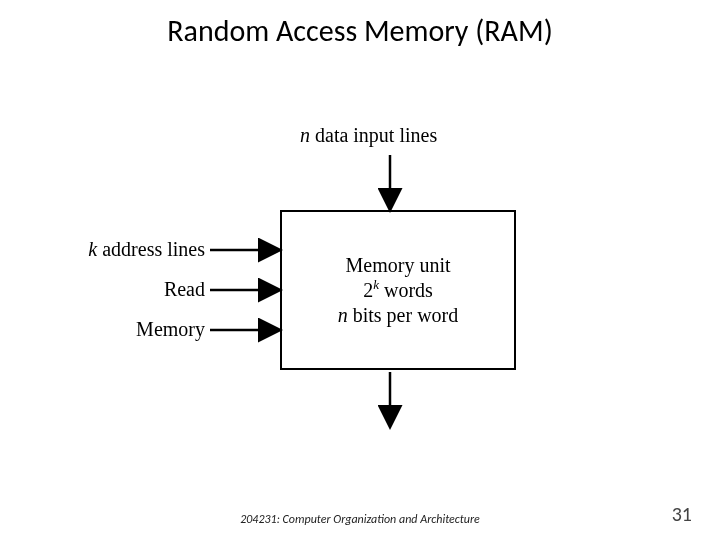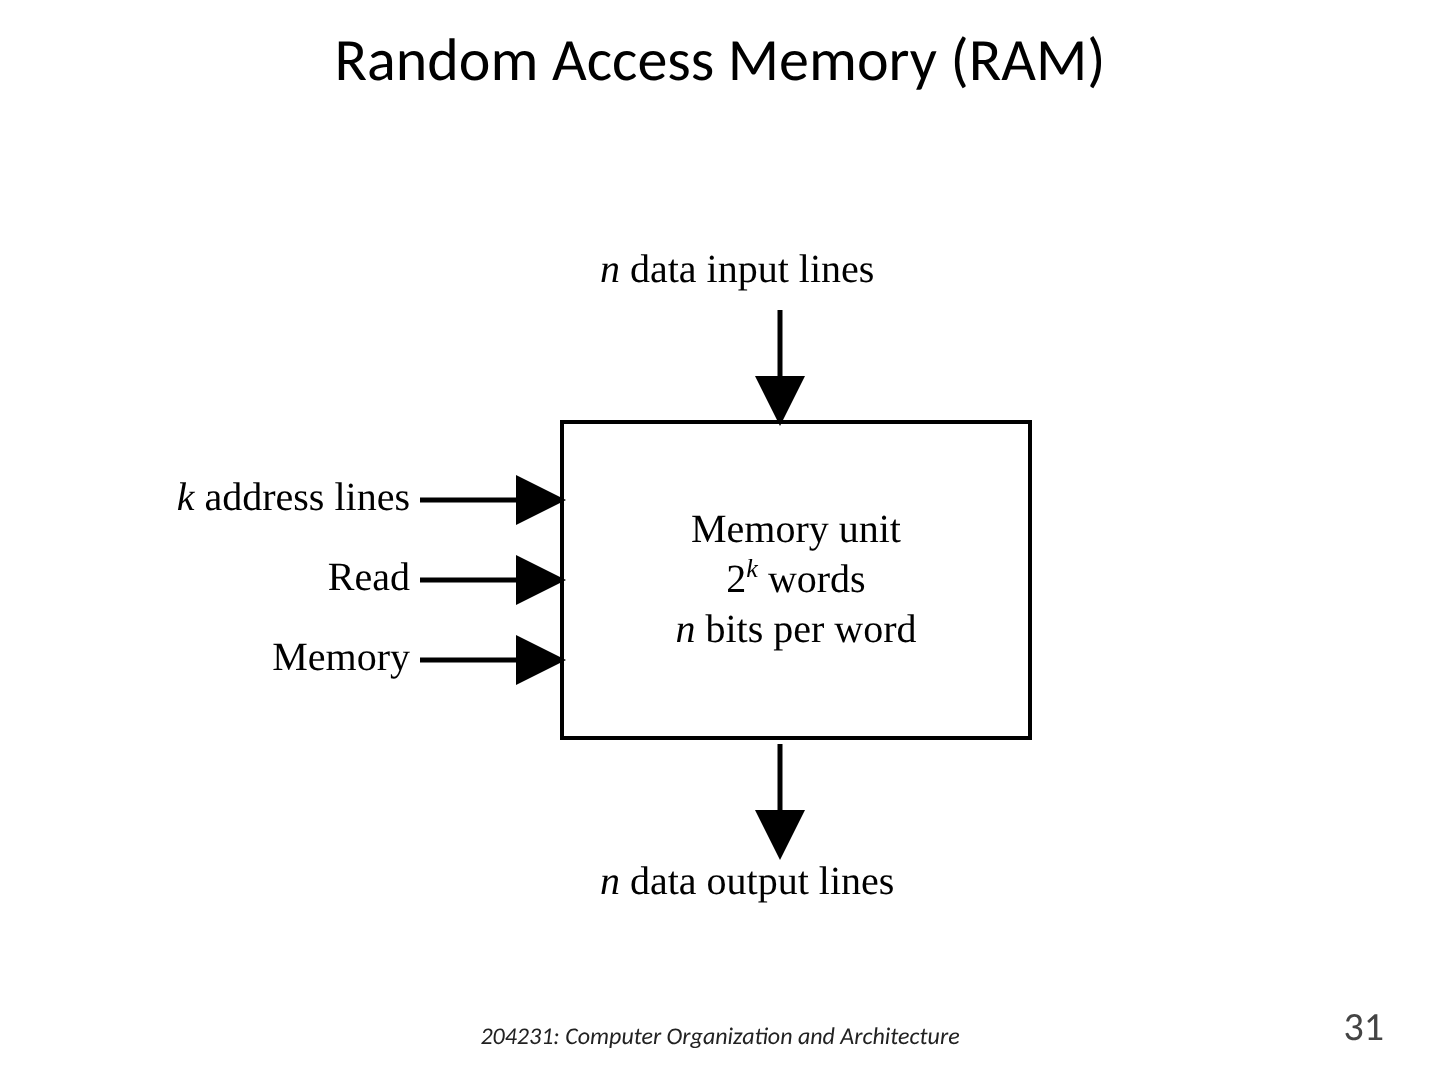--- a/index.html
+++ b/index.html
@@ -100,18 +100,17 @@
   <div class="lbl serif" style="right:515px; top:138px; text-align:right;"><i>k</i> address lines</div>
   <div class="lbl serif" style="right:515px; top:178px; ">Read</div>
   <div class="lbl serif" style="right:515px; top:218px; text-align:right;">Memory</div>
 
   <div class="box serif">
     <div class="box-line">Memory unit</div>
     <div class="box-line">2<sup><i>k</i></sup> words</div>
     <div class="box-line"><i>n</i> bits per word</div>
   </div>
 
-  <div class="lbl serif" style="left:300px; top:330px;"><i>n</i> data output lines</div>
 
 </div>
 
 <div class="footer">204231: Computer Organization and Architecture</div>
 <div class="pagenum">31</div>
 
 </body></html>

